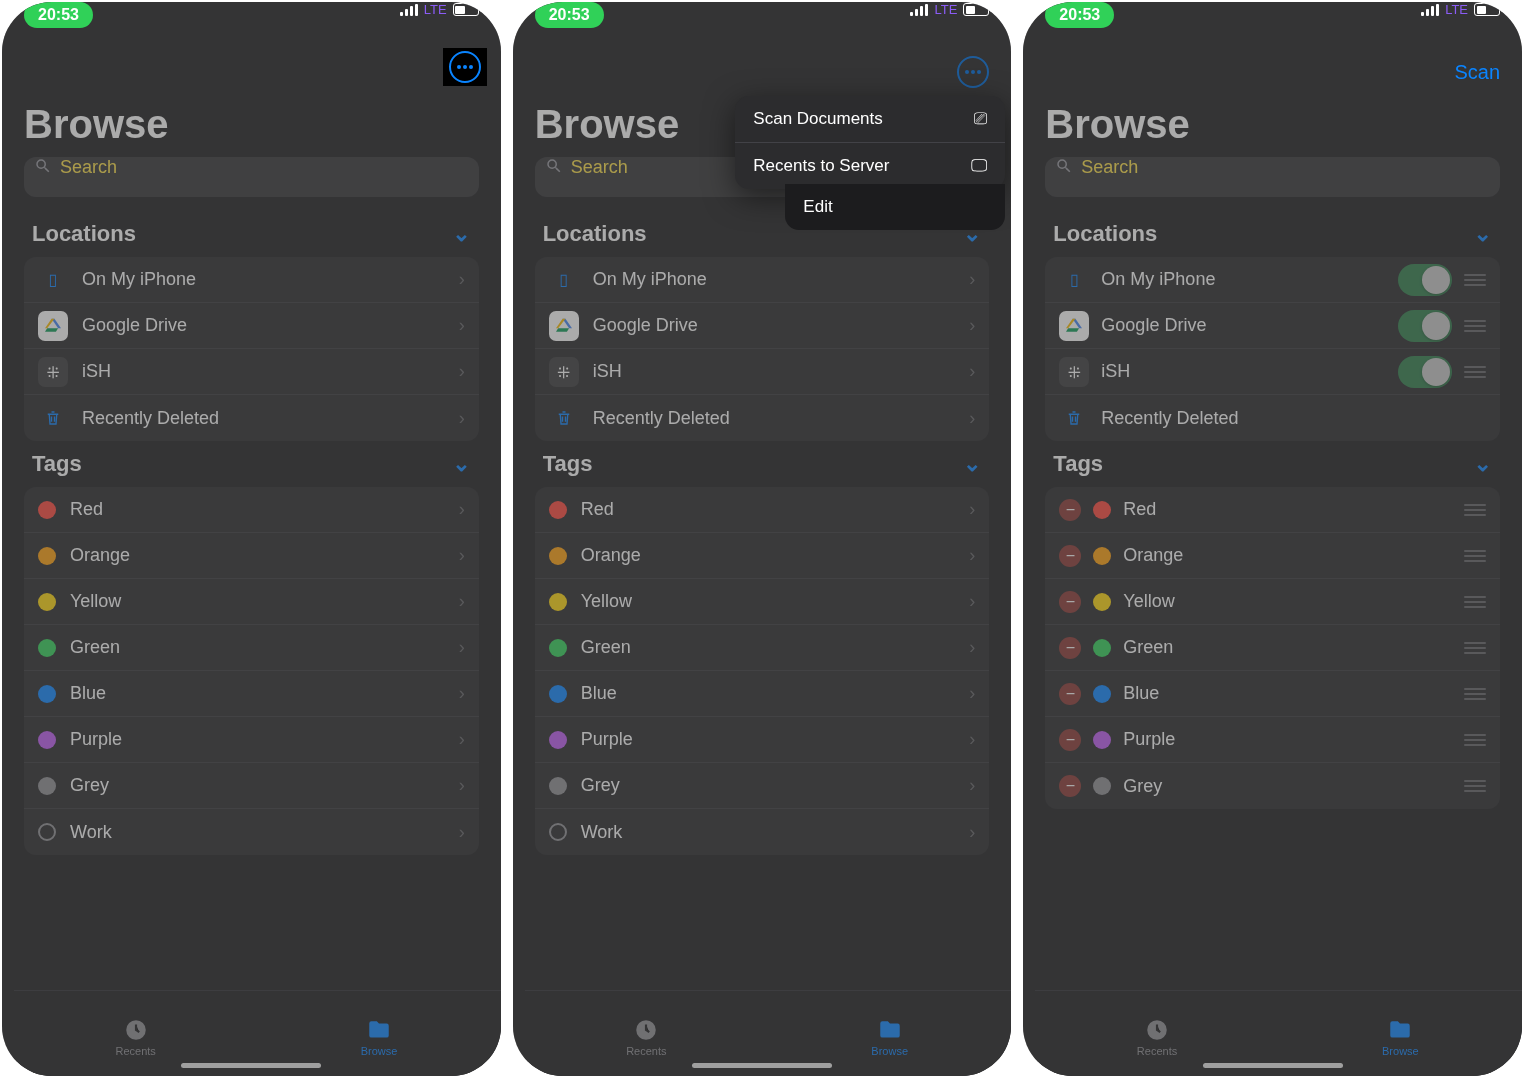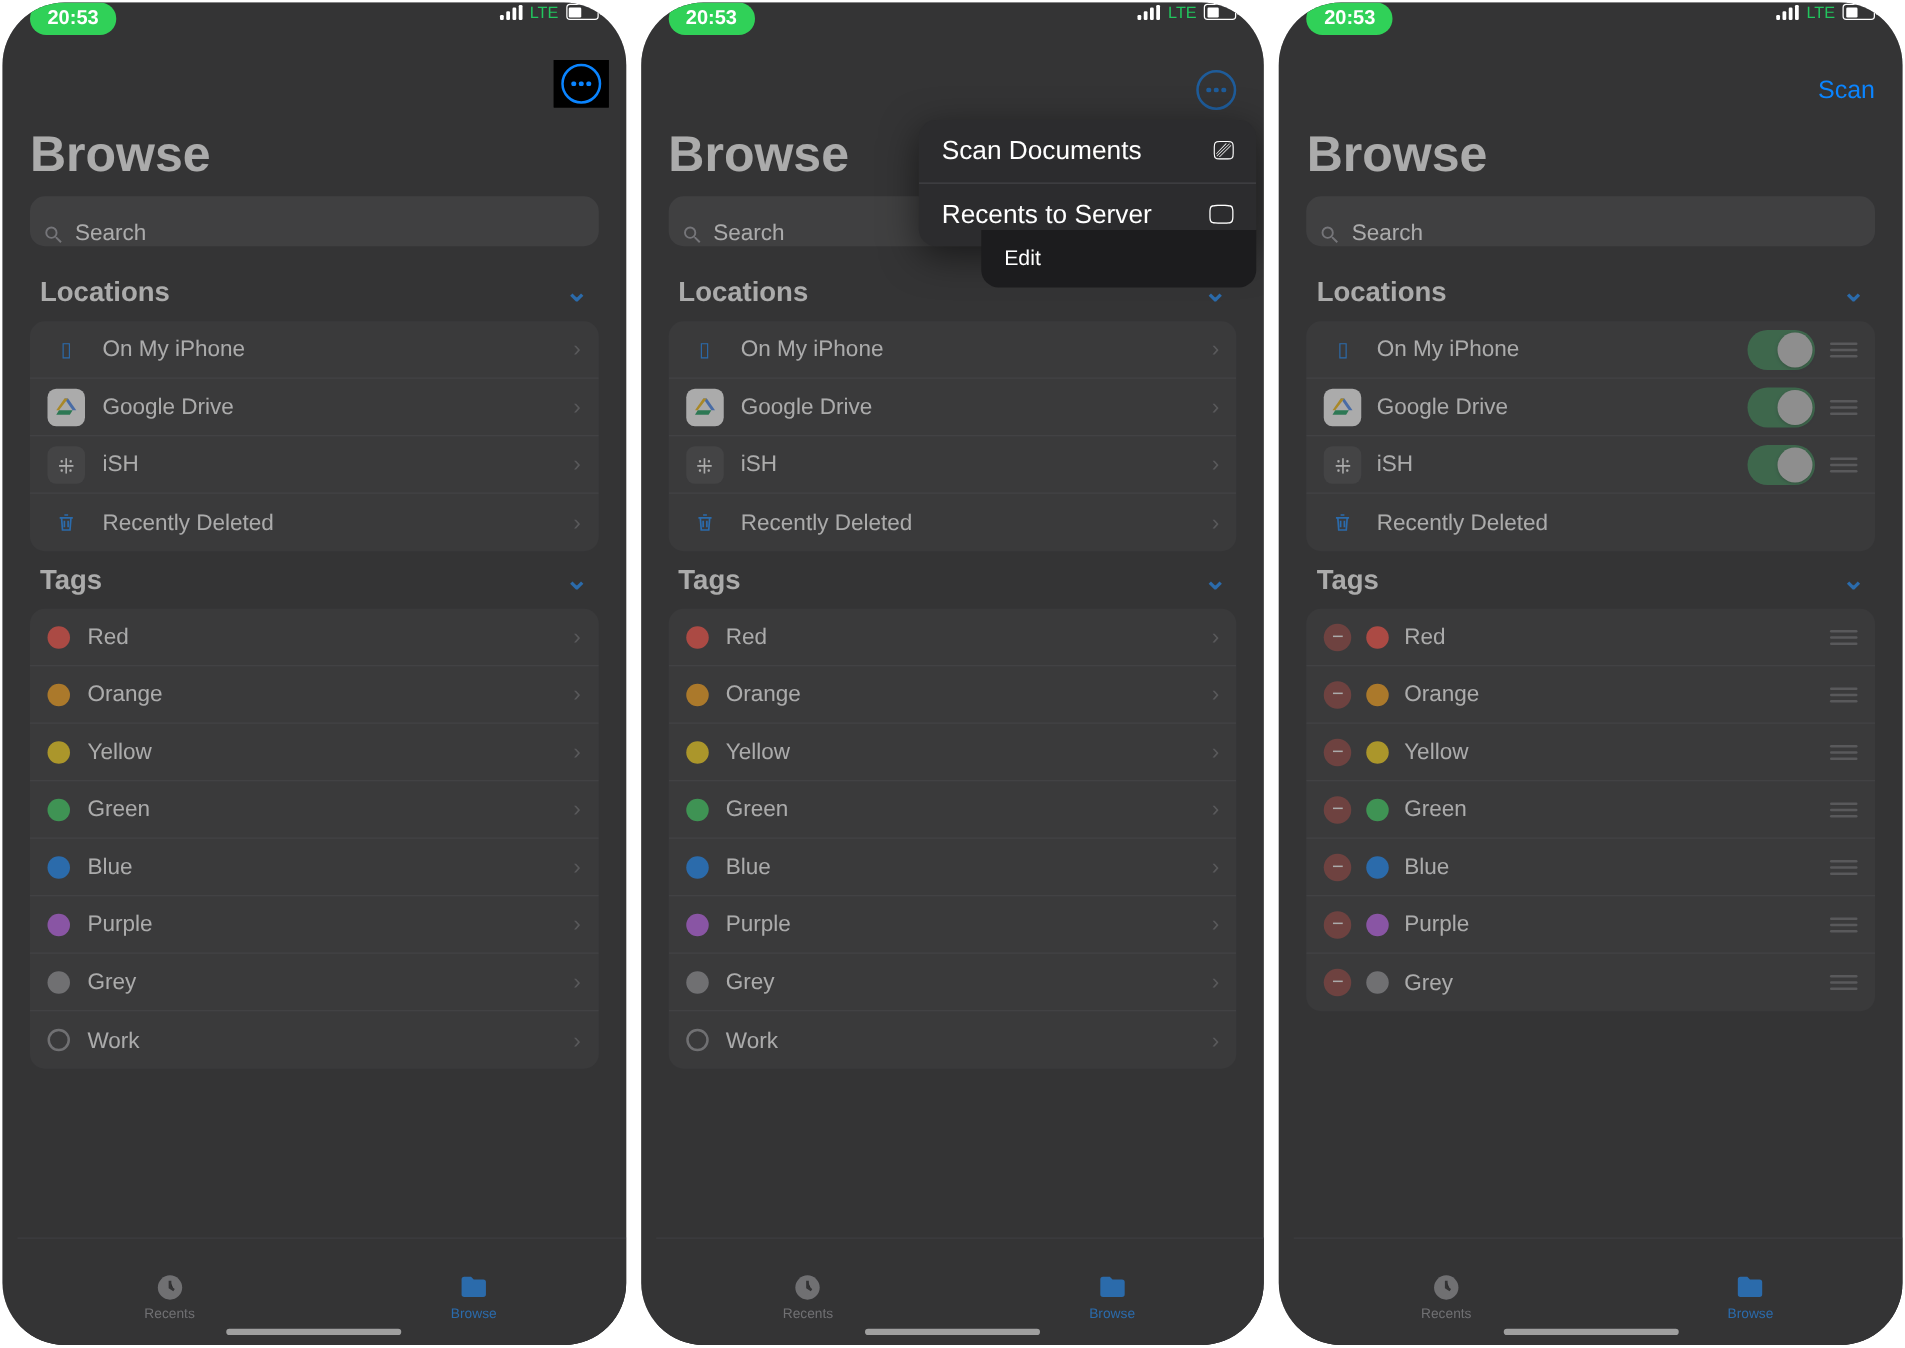--- a/index.html
+++ b/index.html
@@ -3,38 +3,38 @@
 <meta charset="utf-8">
 <style>
 * { margin: 0; padding: 0; box-sizing: border-box; font-family: -apple-system, "SF Pro", "Helvetica Neue", Arial, sans-serif; }
 body { background: #fff; width: 1524px; height: 1078px; display: flex; gap: 12px; padding: 2px; }
 .phone { width: 497px; height: 1074px; background: #1c1c1e; border-radius: 50px; overflow: hidden; position: relative; flex: 1; }
 .dim::after { content:""; position:absolute; inset:0; background:rgba(80,80,80,0.48); pointer-events:none; }
 
 
 .status { height: 44px; display:flex; justify-content:space-between; align-items:flex-start; padding: 0 22px; position: relative; z-index: 5; }
 .time-pill { background:#30d158; color:#fff; font-weight:600; font-size:16px; padding:4px 14px; border-radius:16px; }
-.status-right { display:flex; align-items:center; gap:6px; color:#22c55e; font-size:13px; font-weight:500; }
+.status-right { display:flex; align-items:center; gap:6px; color:#8b5cf6; font-size:13px; font-weight:500; }
 .bars { display:flex; gap:2px; align-items:flex-end; height:12px;}
 .bars span { width:3px; background:#fff; border-radius:1px;}
 .bars span:nth-child(1){height:4px}.bars span:nth-child(2){height:7px}.bars span:nth-child(3){height:10px}.bars span:nth-child(4){height:12px}
 .battery { width:26px; height:13px; border:1.5px solid #fff; border-radius:3px; position:relative; padding:1.5px; }
 .battery::after{content:"";position:absolute;right:-4px;top:3px;width:2px;height:5px;background:#fff;border-radius:0 1px 1px 0;}
 .battery .fill{height:100%;width:45%;background:#fff;border-radius:1px;}
 
 
 .nav-top { height:52px; display:flex; justify-content:flex-end; align-items:center; padding:0 22px; position:relative; z-index:5;}
 .more-btn { width:32px; height:32px; border:2.5px solid #0a84ff; border-radius:50%; display:flex; align-items:center; justify-content:center; color:#0a84ff; font-size:20px;}
 .more-btn svg circle{fill:#0a84ff;}
 .hl-box { position:absolute; background:#000; border:2px solid #000; z-index:10; }
 .done { color:#0a84ff; font-size:20px; font-weight:400; }
 
 .title { font-size:40px; font-weight:700; color:#fff; padding:4px 22px 10px; }
 
-.search { margin:0 22px 14px; background:rgba(120,120,128,0.24); border-radius:12px; height:40px; display:flex; align-items:flex-end; padding:0 10px; gap:8px; color:#ffffff; font-size:18px;}
+.search { margin:0 22px 14px; background:rgba(120,120,128,0.24); border-radius:12px; height:40px; display:flex; align-items:flex-start; padding:0 10px; gap:8px; color:#fde047; font-size:18px;}
 .search svg { width:18px; height:18px; }
 
 .section-head { display:flex; justify-content:space-between; align-items:center; padding:10px 30px; color:#fff; font-size:22px; font-weight:600;}
 .chev { color:#0a84ff; }
 .list { margin:0 22px; background:rgba(120,120,128,0.12); border-radius:12px; overflow:hidden; }
 .row { display:flex; align-items:center; height:46px; padding:0 14px; gap:14px; border-bottom:0.5px solid rgba(120,120,128,0.2); position:relative;}
 .row:last-child{border-bottom:none;}
 .row .label { color:#fff; font-size:18px; flex:1; }
 .row .arrow { color:#636366; font-size:18px;}
 .icon-box { width:30px; height:30px; border-radius:7px; display:flex; align-items:center; justify-content:center; font-size:16px; }
@@ -42,21 +42,21 @@
 .icon-gdrive { background:#fff; }
 .icon-ish { background:#3a3a3c; color:#fff;}
 .icon-trash { color:#0a84ff; }
 .icon-cloud { background:#fff; }
 
 .tag-dot { width:18px; height:18px; border-radius:50%; }
 .tag-circle { width:18px; height:18px; border-radius:50%; border:2px solid #8e8e93; }
 
 
 .popup { position:absolute; right:6px; top:94px; width:270px; background:#2c2c2e; border-radius:14px; z-index:20; overflow:hidden; box-shadow:0 8px 30px rgba(0,0,0,0.5);}
-.popup .prow { display:flex; align-items:center; justify-content:space-between; padding:13px 18px; color:#fff; font-size:21px; border-bottom:0.5px solid rgba(120,120,128,0.3);}
+.popup .prow { display:flex; align-items:center; justify-content:space-between; padding:13px 18px; color:#fff; font-size:17px; border-bottom:0.5px solid rgba(120,120,128,0.3);}
 .popup .prow:last-child{border-bottom:none;}
 
 
 .edit-list { margin:0 22px; background:rgba(120,120,128,0.12); border-radius:12px; overflow:hidden; }
 .erow { display:flex; align-items:center; height:46px; padding:0 14px; gap:12px; border-bottom:0.5px solid rgba(120,120,128,0.2);}
 .erow:last-child{border-bottom:none;}
 .erow .label{color:#fff;font-size:18px;flex:1;}
 .toggle { width:54px; height:32px; border-radius:16px; background:#30d158; position:relative;}
 .toggle .knob { width:28px; height:28px; border-radius:50%; background:#fff; position:absolute; top:2px; right:2px; box-shadow:0 1px 3px rgba(0,0,0,0.3);}
 .toggle.dim-t{background:#2e7d4a;}

